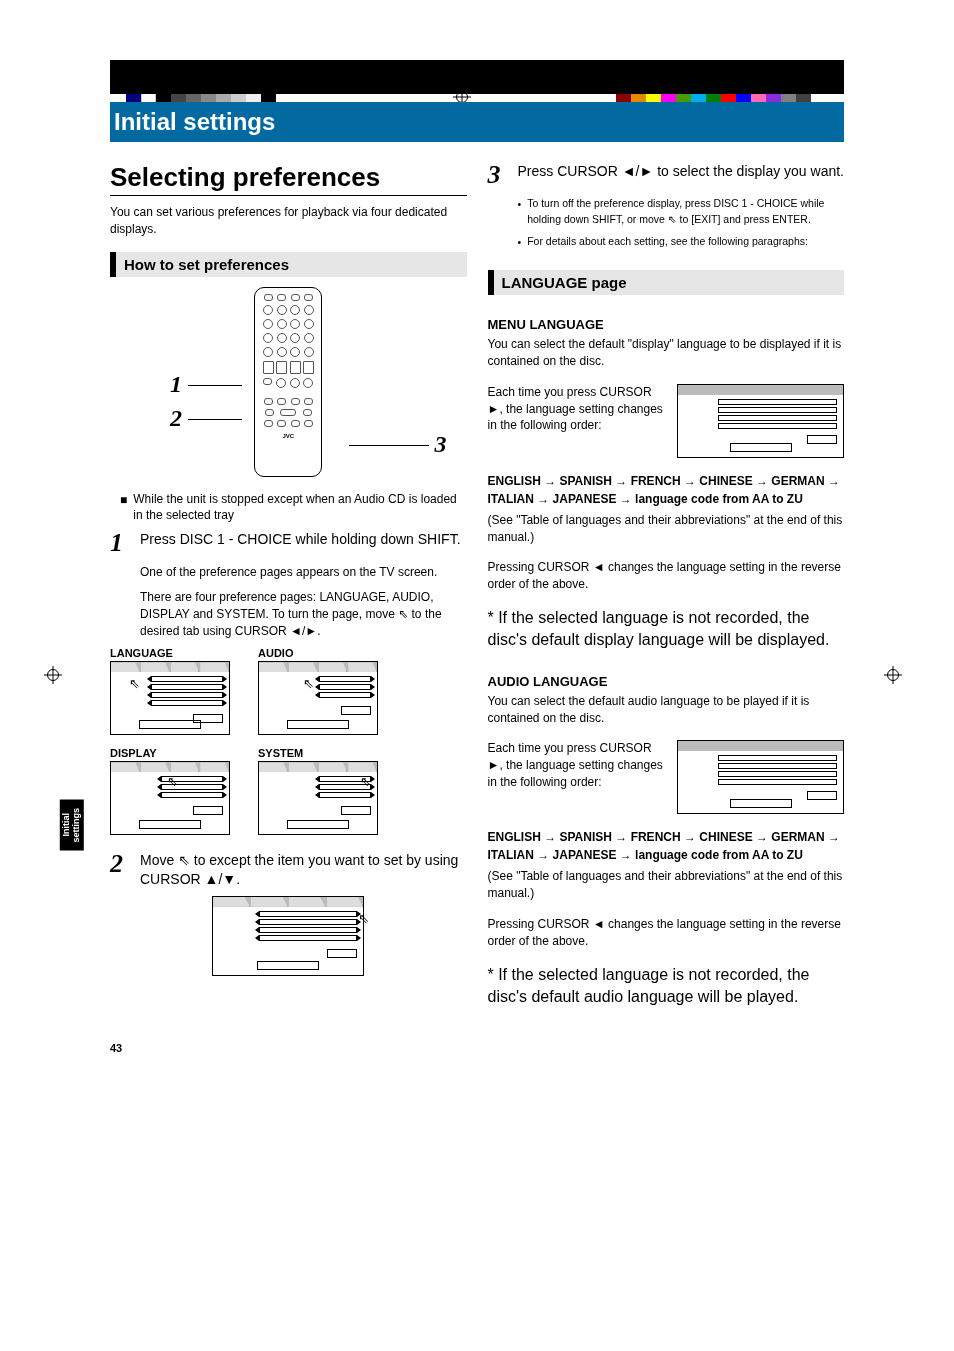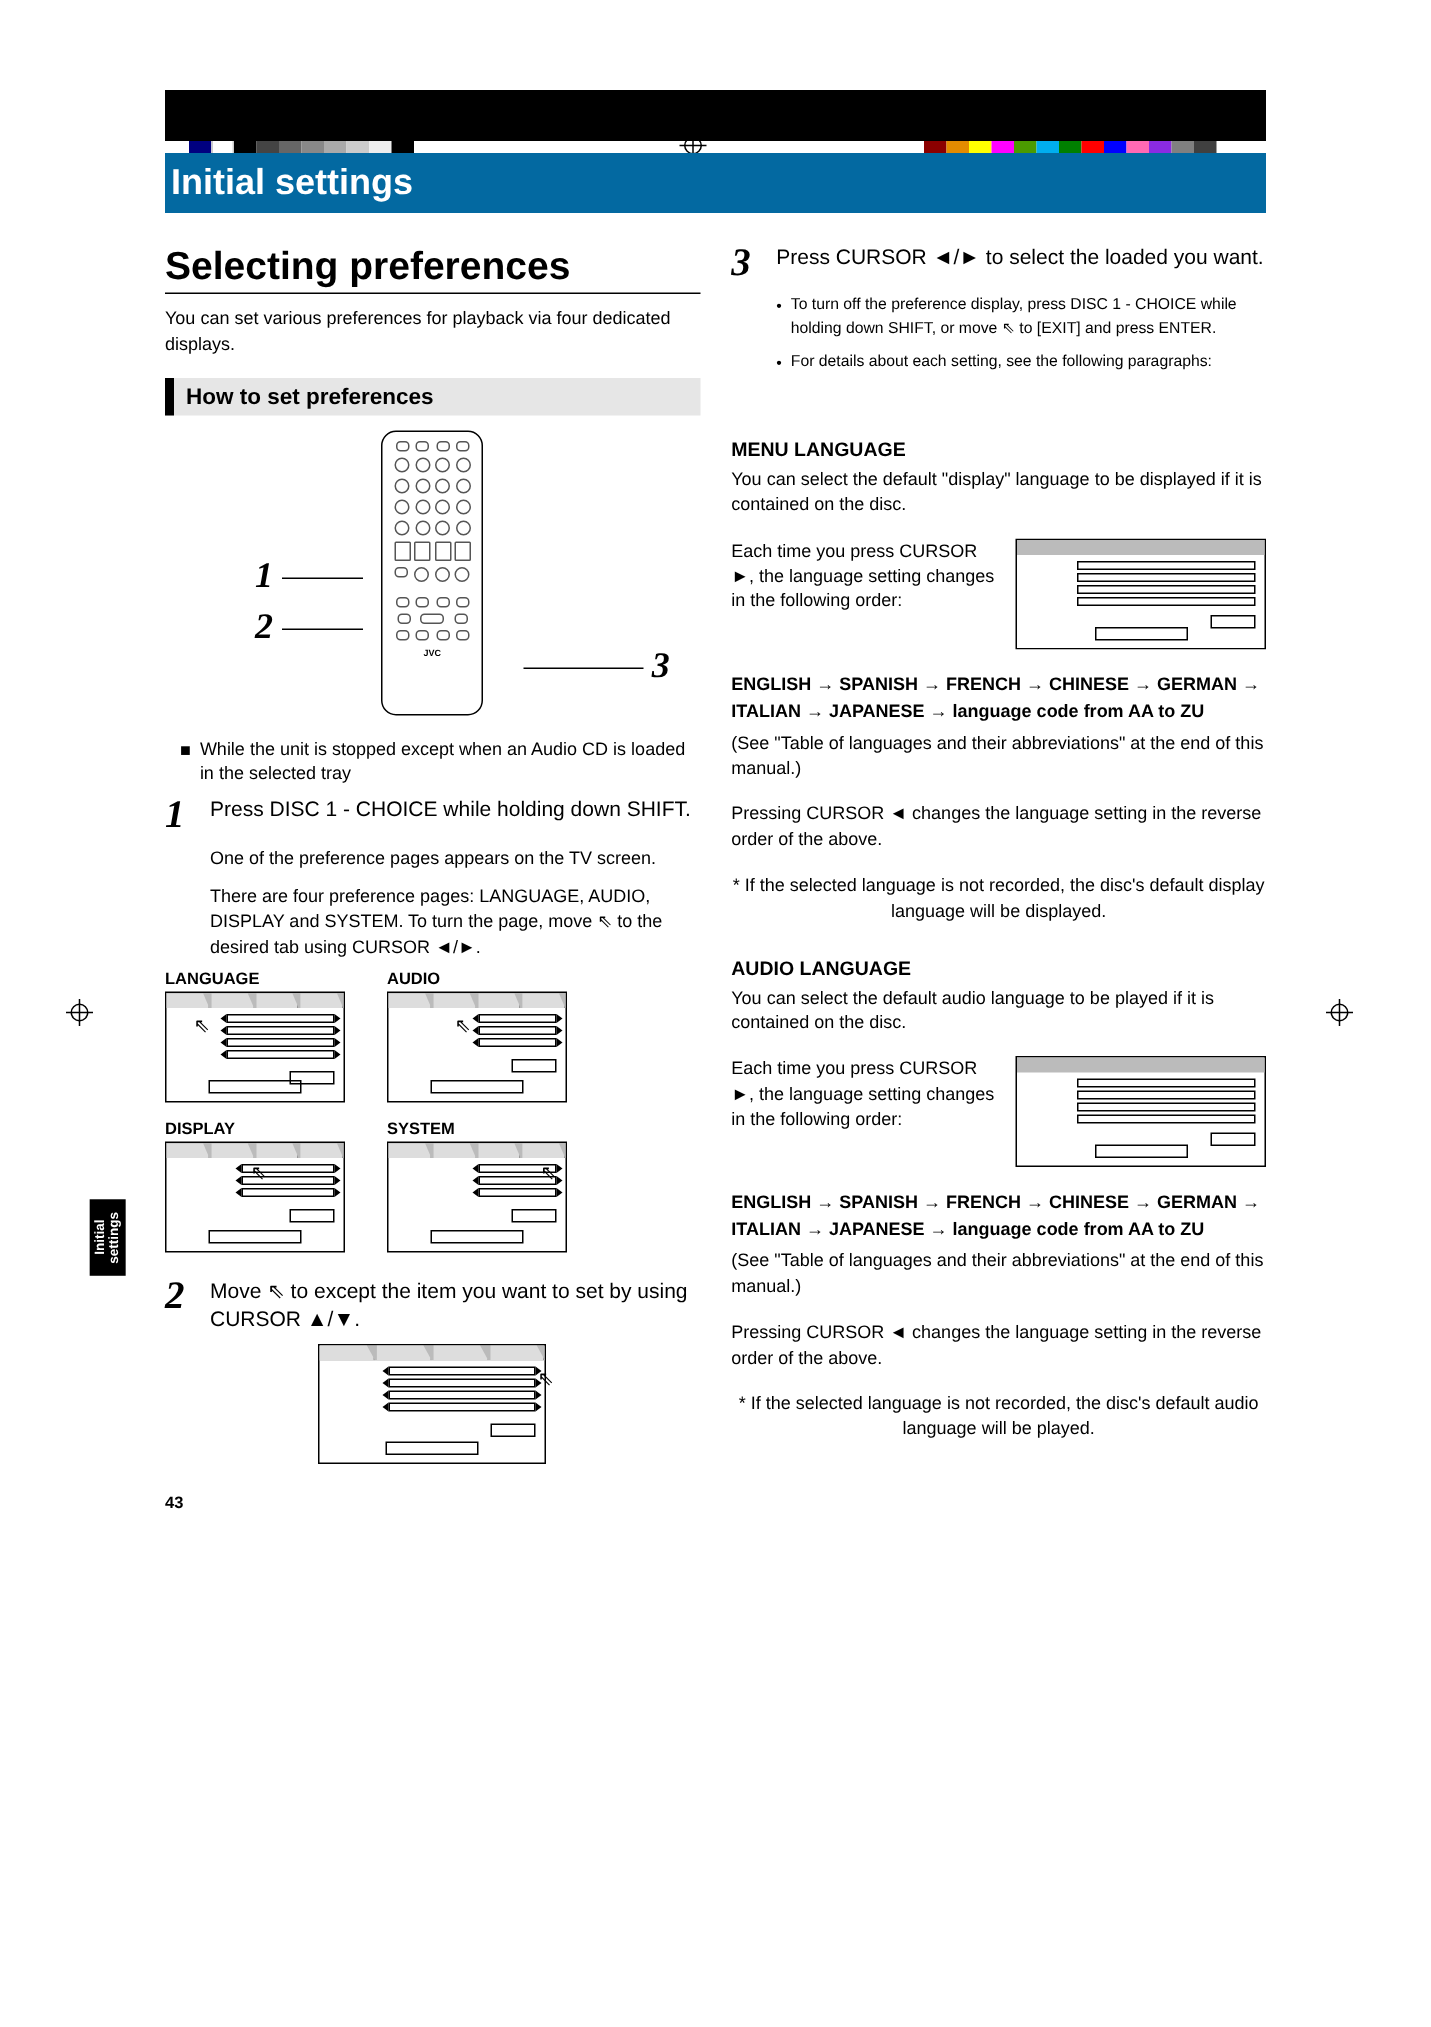--- a/index.html
+++ b/index.html
@@ -286,24 +286,23 @@
       line-height: 1.5;
       margin-bottom: 4px;
     }
     .sub-heading {
       font-size: 13px;
       font-weight: bold;
       margin-bottom: 4px;
       margin-top: 22px;
     }
     .asterisk-note {
-      font-size: 12px;
+      font-size: 16px;
       line-height: 1.4;
       margin-bottom: 14px;
-      text-align: center;
     }
     .side-tab {
       position: absolute;
       left: 60px;
       top: 800px;
       background: #000;
       color: #fff;
       font-size: 9px;
       font-weight: bold;
       writing-mode: vertical-rl;
@@ -626,34 +625,35 @@
           <span style="position:absolute;right:-6px;top:14px;font-size:13px">⇖</span>
         </div>
       </div>
 
     </div>
 
     <div class="col">
 
       <div class="step">
         <div class="step-num">3</div>
-        <div class="step-text">Press CURSOR ◄/► to select the loaded you want.</div>
+        <div class="step-text">Press CURSOR ◄/► to select the display you want.</div>
       </div>
       <div class="small-bullet">
         <span class="dot">•</span>
         <span>
           <span>To turn off the preference display, press DISC 1 - CHOICE while holding down SHIFT, or move </span><span>⇖</span><span> to [EXIT] and press ENTER.</span>
         </span>
       </div>
       <div class="small-bullet">
         <span class="dot">•</span>
         <span>For details about each setting, see the following paragraphs:</span>
       </div>
 
       <div style="height:14px"></div>
+      <div class="subsection-header">LANGUAGE page</div>
 
       <div class="sub-heading">MENU LANGUAGE</div>
       <div class="body-text">You can select the default "display" language to be displayed if it is contained on the disc.</div>
 
       <div style="overflow:hidden;margin-bottom:14px">
         <div class="pref-diagram-inline">
           <div class="tabs"></div>
           <div class="lines">
               <div class="line"></div>
               <div class="line"></div>

